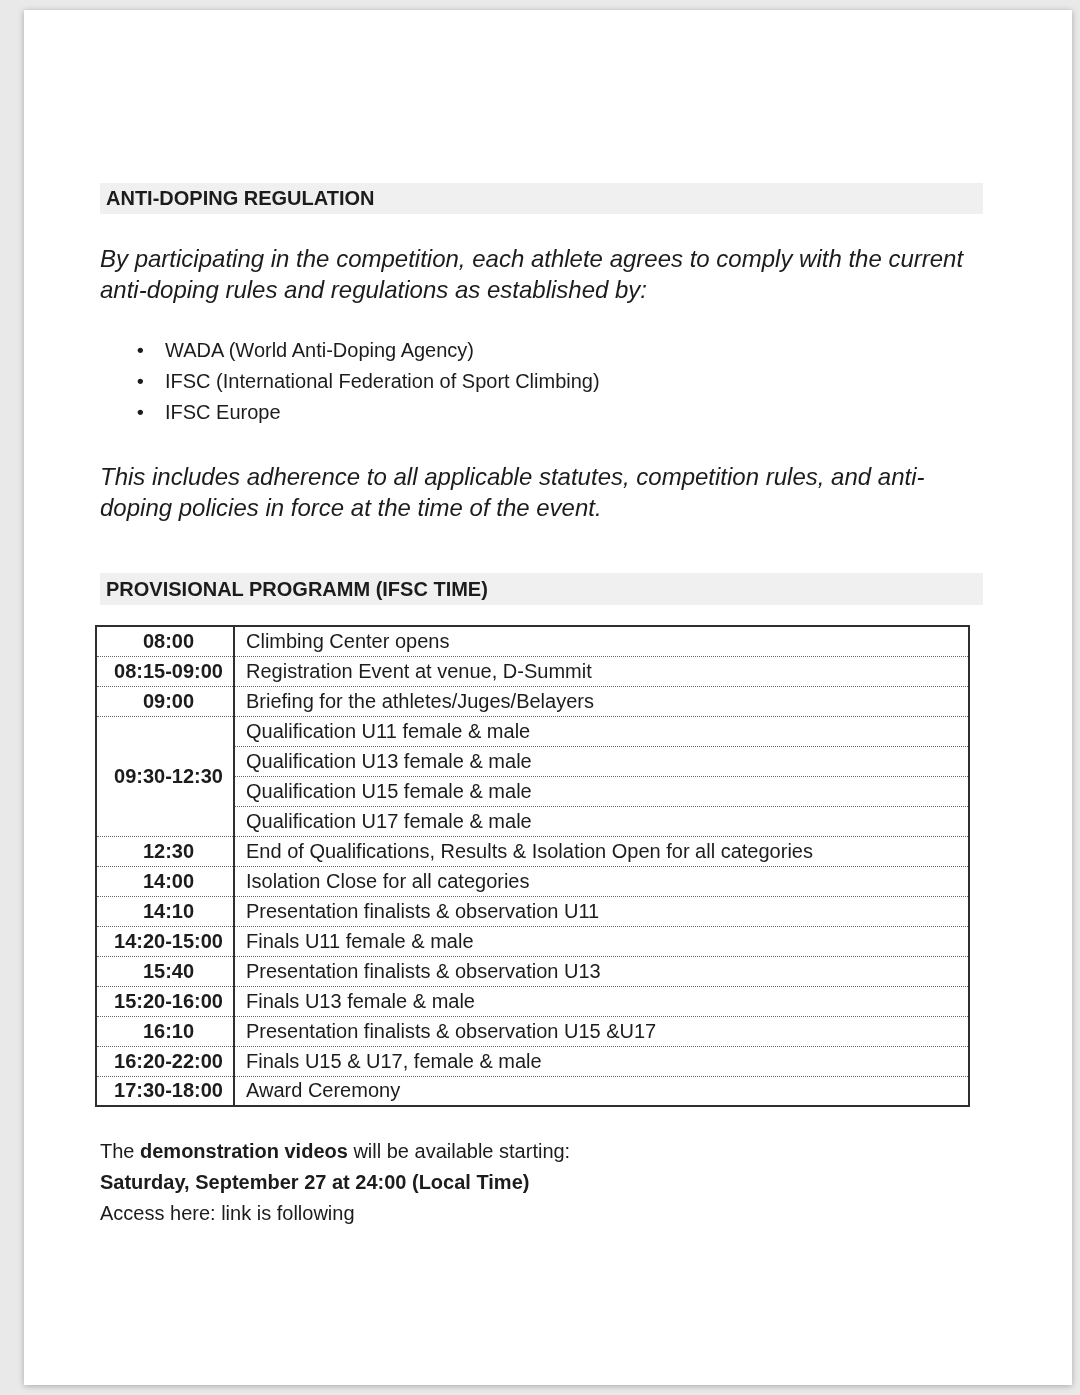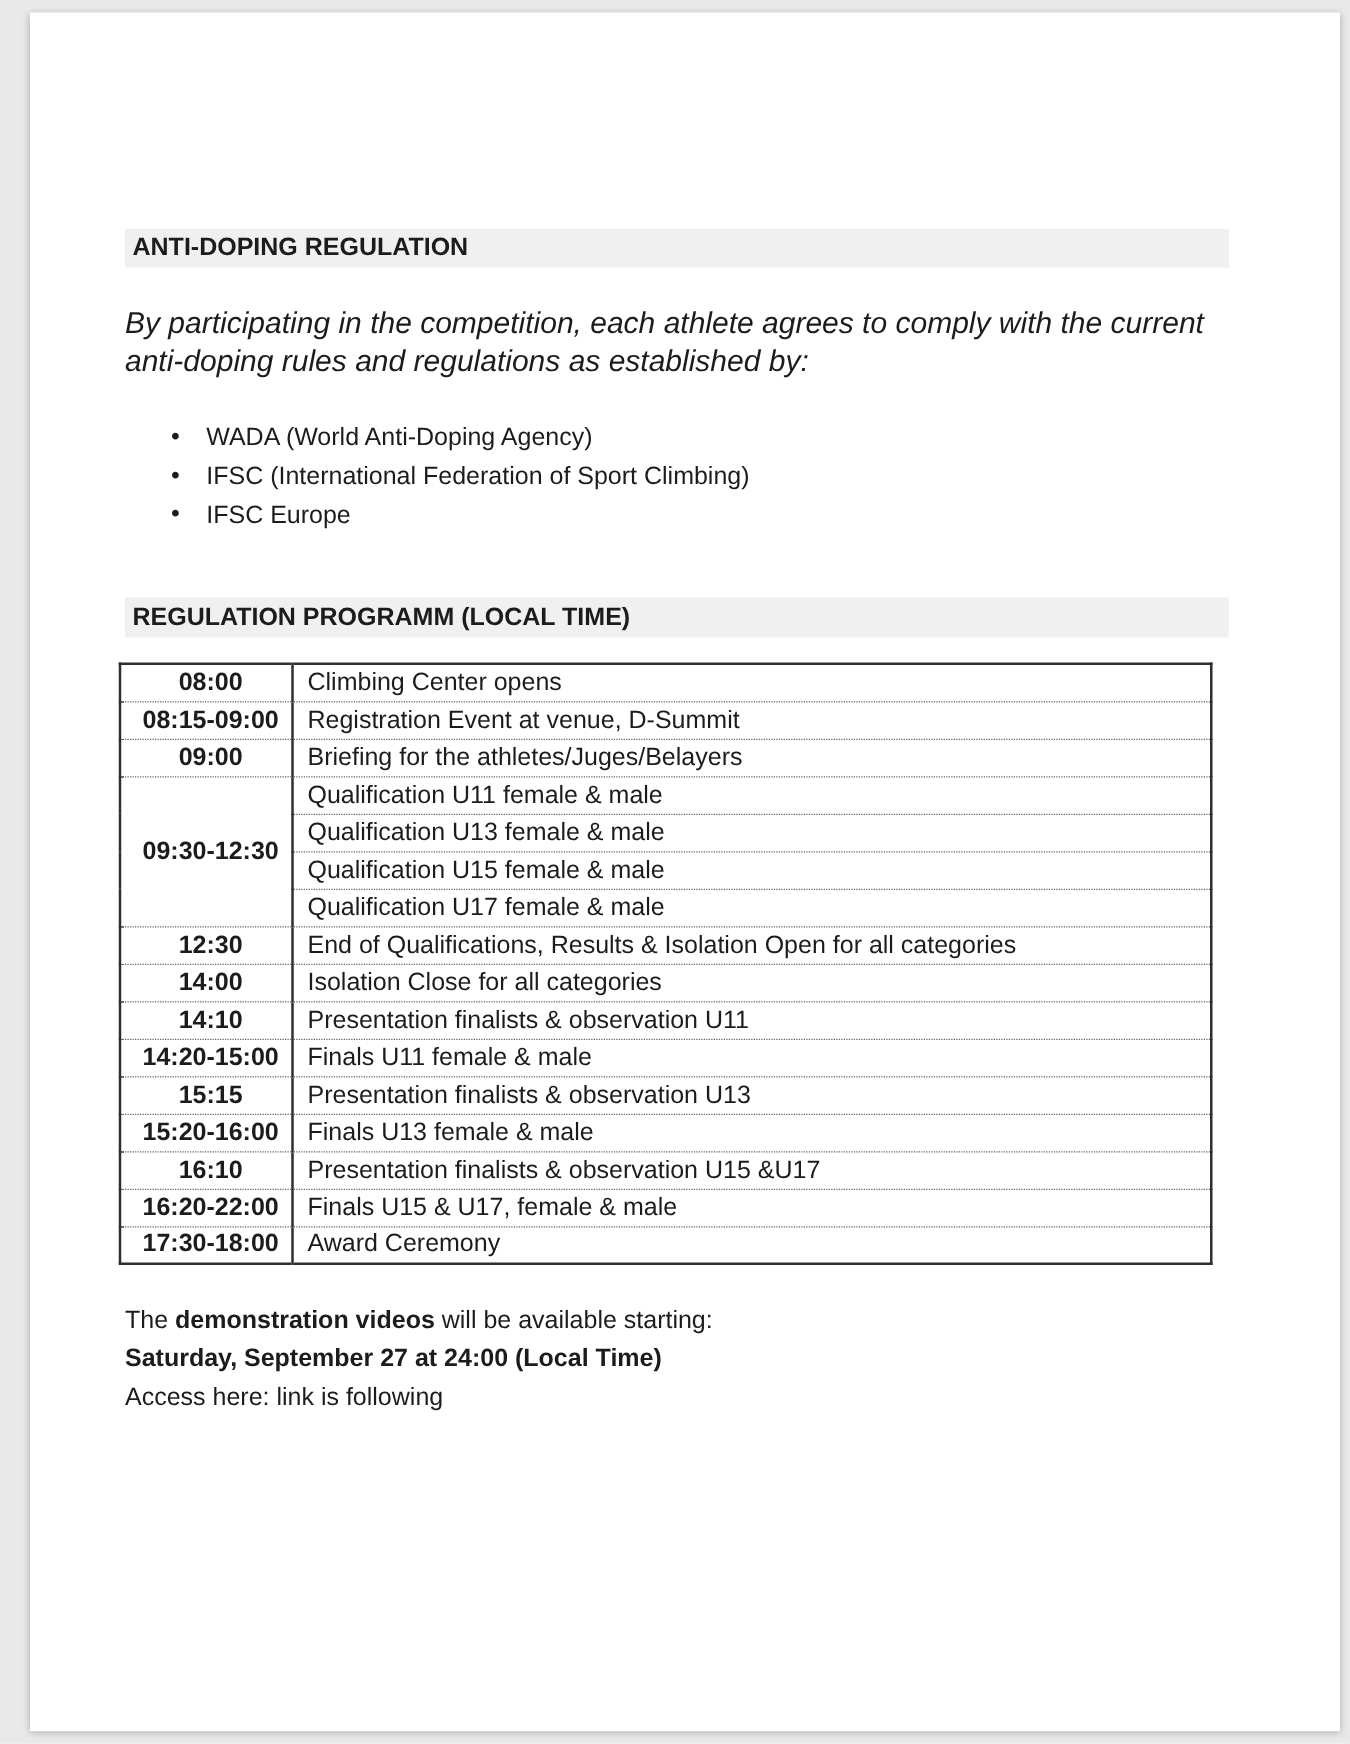--- a/index.html
+++ b/index.html
@@ -98,23 +98,24 @@
     </div>
 
     <p class="para">By participating in the competition, each athlete agrees to comply with the current anti-doping rules and regulations as established by:</p>
 
     <ul class="bullets" id="bullet-list">
         <li>WADA (World Anti-Doping Agency)</li>
         <li>IFSC (International Federation of Sport Climbing)</li>
         <li>IFSC Europe</li>
       </ul>
 
+    <p class="para second">This includes adherence to all applicable statutes, competition rules, and anti-doping policies in force at the time of the event.</p>
 
     <div class="heading-bar second">
-      <span>REGULATION PROGRAMM (LOCAL TIME)</span>
+      <span>PROVISIONAL PROGRAMM (IFSC TIME)</span>
     </div>
 
     <table class="schedule">
       <tbody id="schedule-body">
           <tr>
             <td class="time" rowspan="1">08:00</td>
             <td class="event">Climbing Center opens</td>
           </tr>
           <tr>
             <td class="time" rowspan="1">08:15-09:00</td>
@@ -147,21 +148,21 @@
           </tr>
           <tr>
             <td class="time" rowspan="1">14:10</td>
             <td class="event">Presentation finalists &amp; observation U11</td>
           </tr>
           <tr>
             <td class="time" rowspan="1">14:20-15:00</td>
             <td class="event">Finals U11 female &amp; male</td>
           </tr>
           <tr>
-            <td class="time" rowspan="1">15:15</td>
+            <td class="time" rowspan="1">15:40</td>
             <td class="event">Presentation finalists &amp; observation U13</td>
           </tr>
           <tr>
             <td class="time" rowspan="1">15:20-16:00</td>
             <td class="event">Finals U13 female &amp; male</td>
           </tr>
           <tr>
             <td class="time" rowspan="1">16:10</td>
             <td class="event">Presentation finalists &amp; observation U15 &amp;U17</td>
           </tr>

